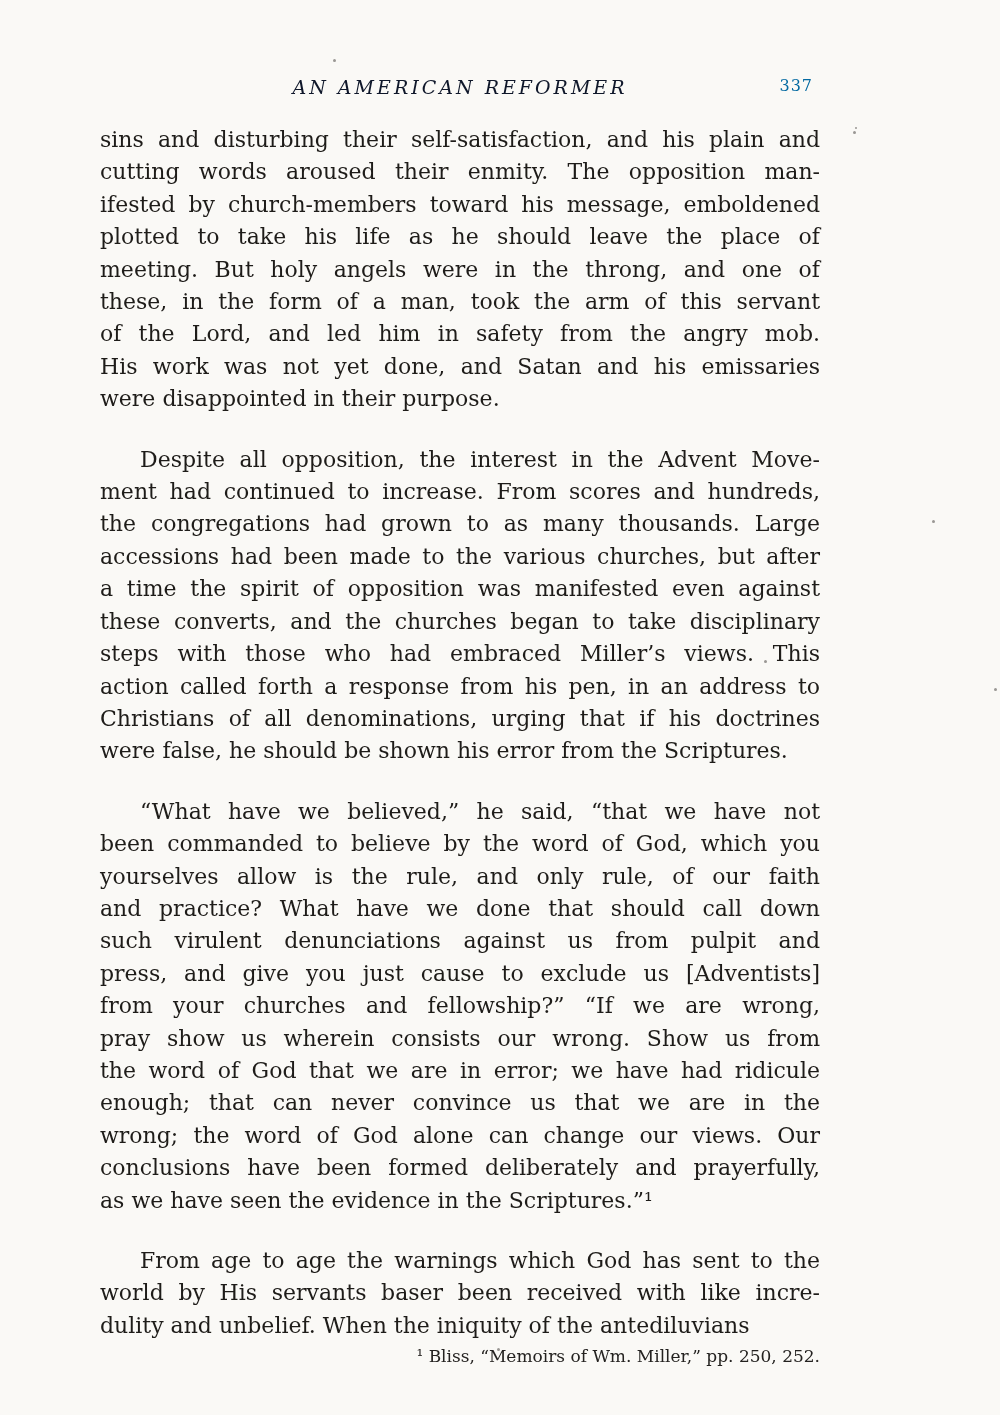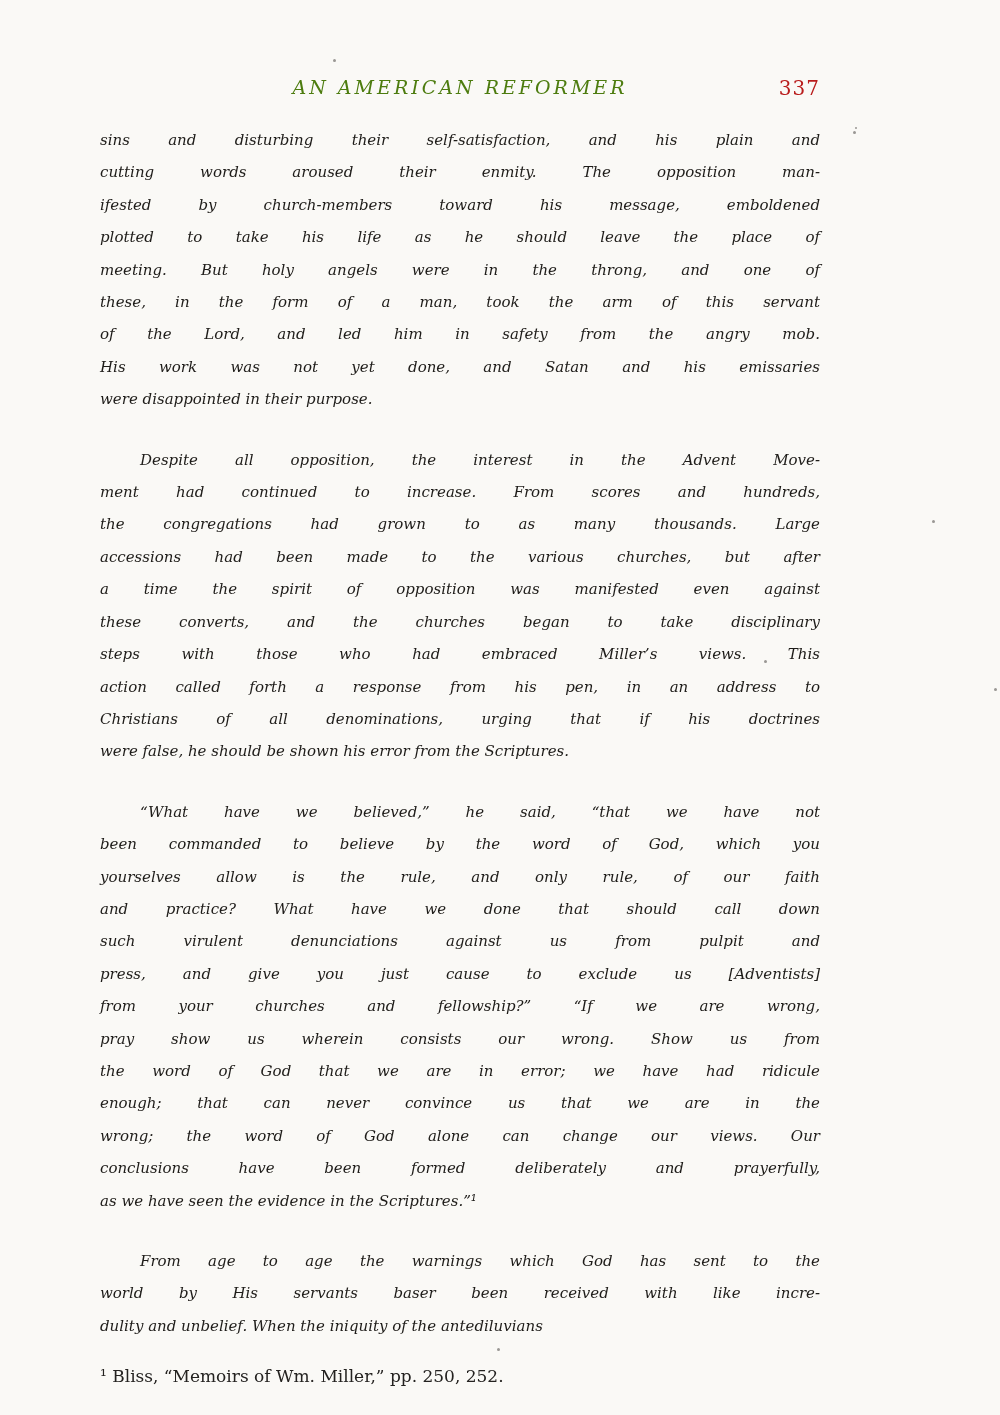--- a/index.html
+++ b/index.html
@@ -22,46 +22,45 @@
   .page-header {
     position: relative;
     height: 26px;
     margin-bottom: 22px;
   }
   .running-head {
     text-align: center;
     font-style: italic;
     font-size: 19px;
     letter-spacing: 3px;
-    color: #4d7c0f;
+    color: #0f172a;
   }
   .page-number {
     position: absolute;
-    right: 0;
+    right: 7px;
     top: 0;
-    font-size: 20px;
+    font-size: 16px;
     letter-spacing: 1px;
     font-style: normal;
-    color: #b91c1c;
+    color: #0369a1;
   }
   .page-body {
-    font-size: 15px;
+    font-size: 22px;
     line-height: 32.4px;
-    font-style: italic;
   }
   .line {
     text-align: justify;
     text-align-last: justify;
     white-space: normal;
   }
   .line.indent { text-indent: 40px; margin-top: 28px; }
   .line.last { text-align-last: left; }
   .footnote {
-    margin-top: 22px;
-    text-align: left;
+    margin-top: 2px;
+    text-align: right;
     font-size: 17px;
     line-height: 24px;
     color: #242220;
   }
   .speck {
     position: absolute;
     border-radius: 50%;
     background: #4a4743;
     opacity: 0.55;
   }

